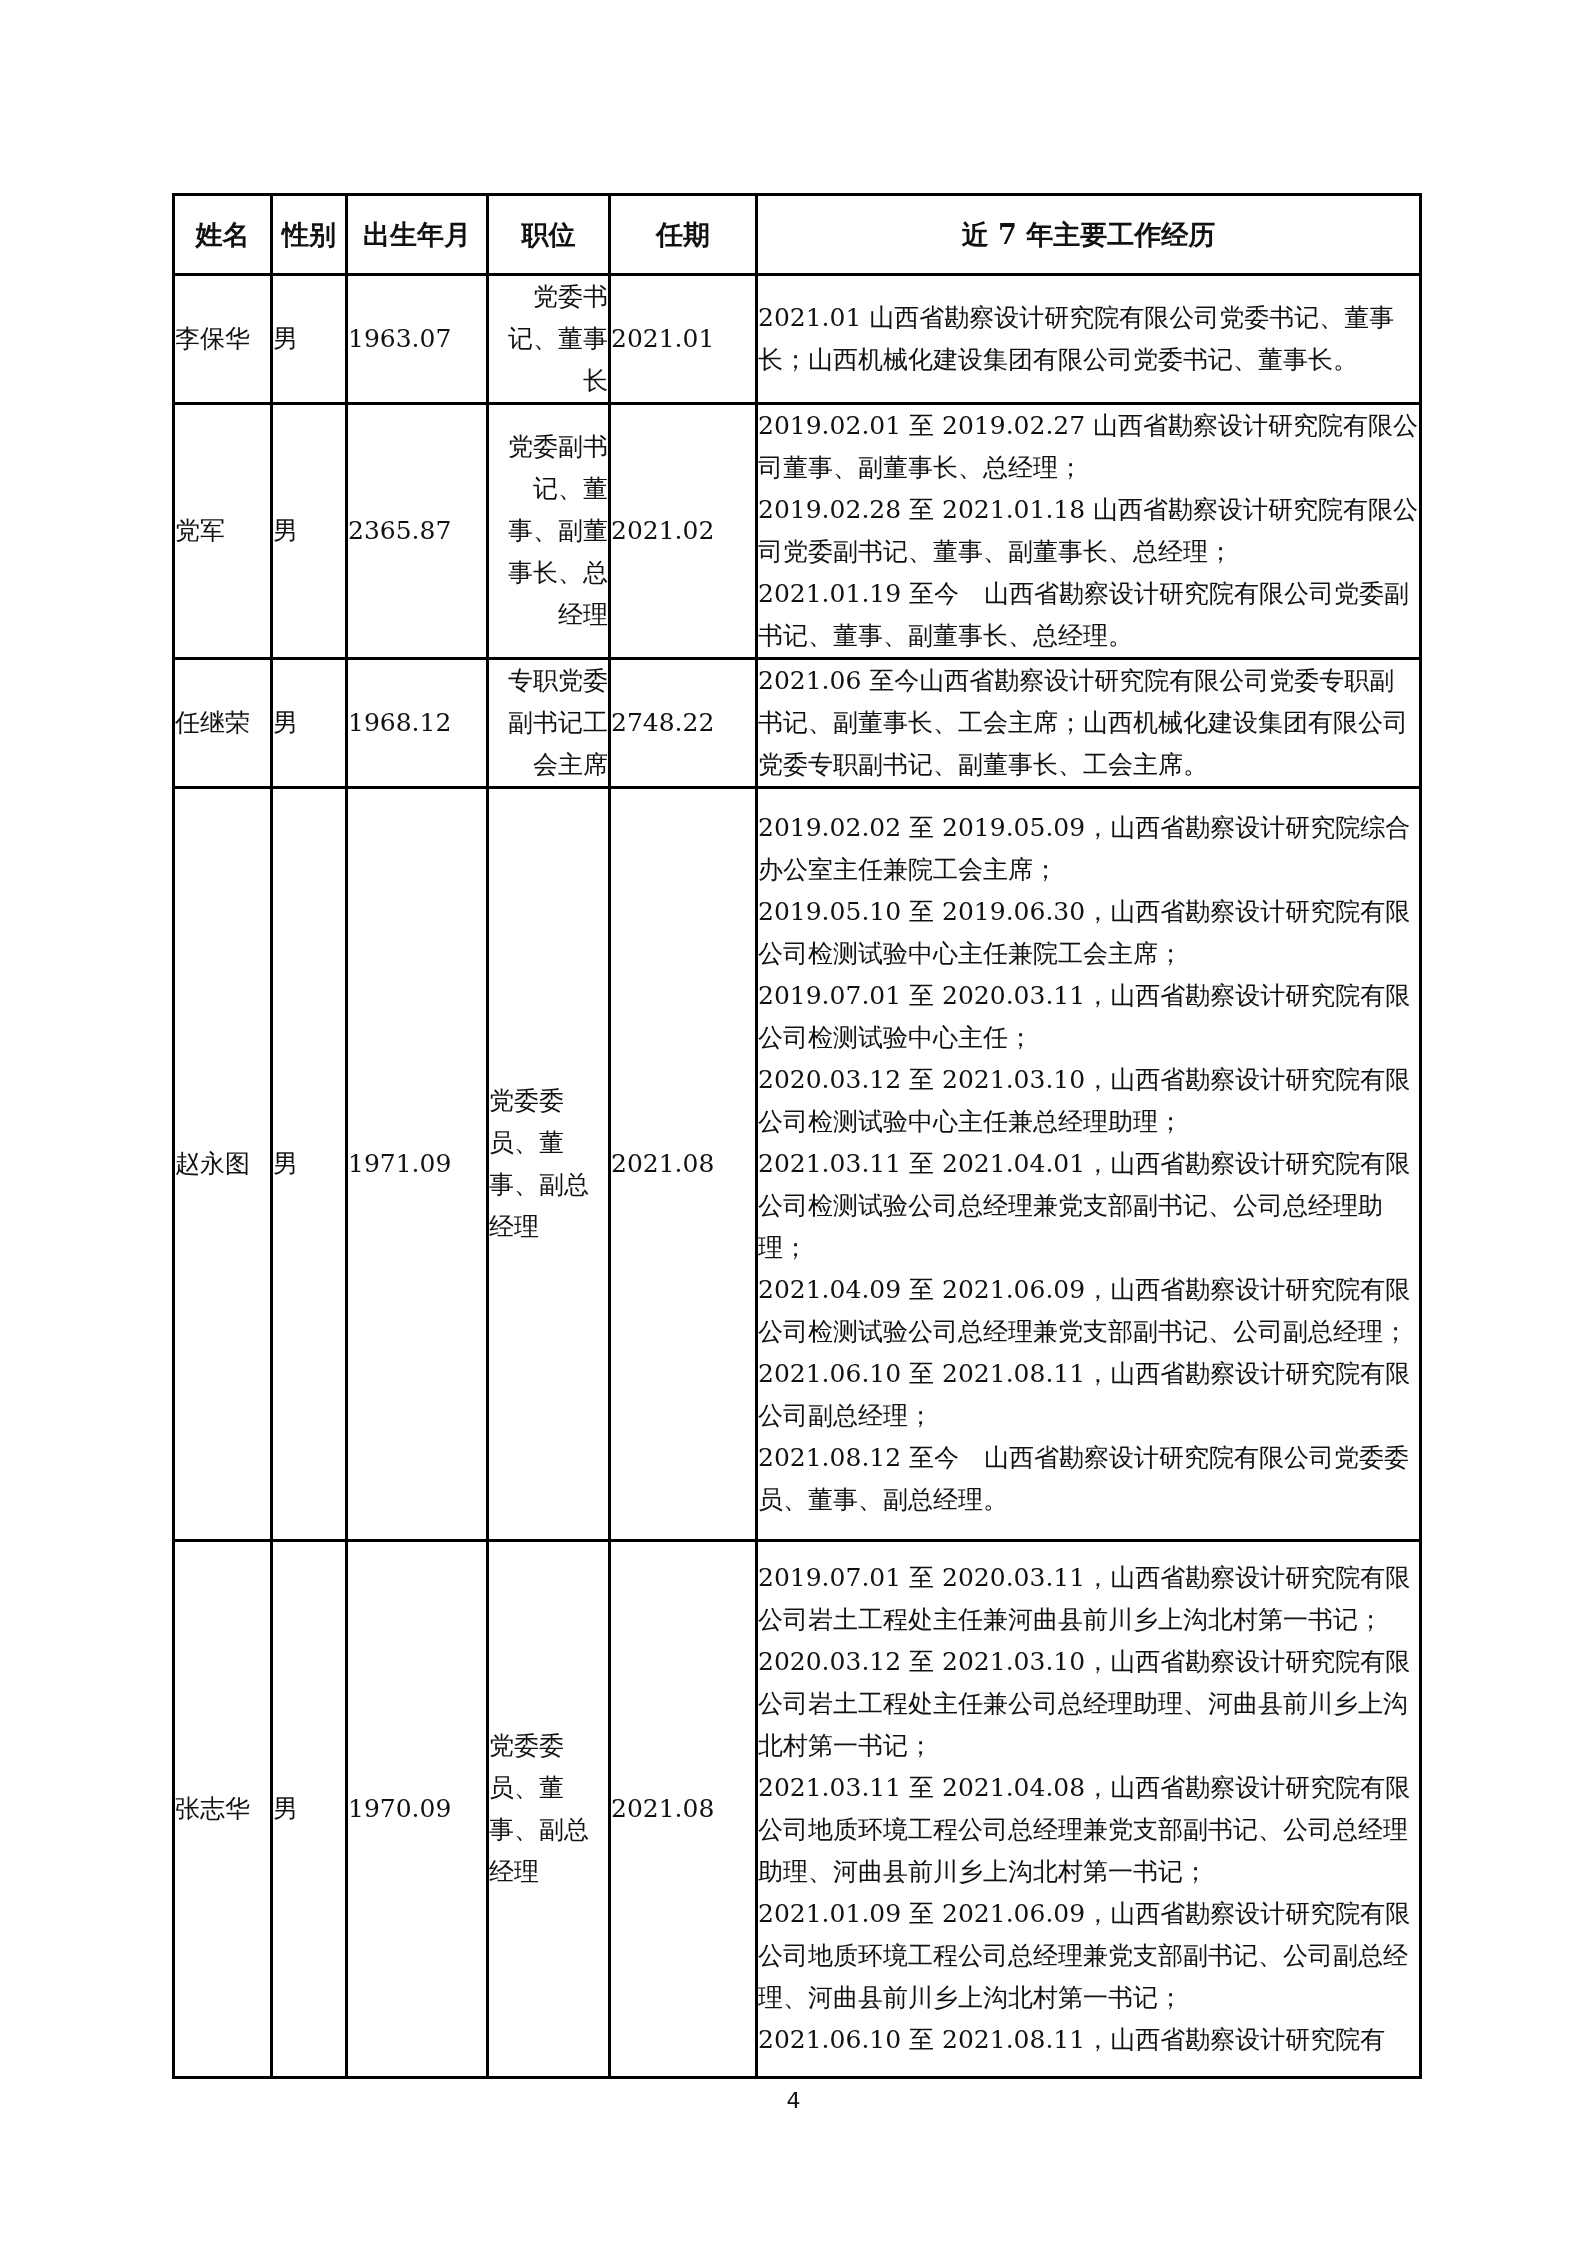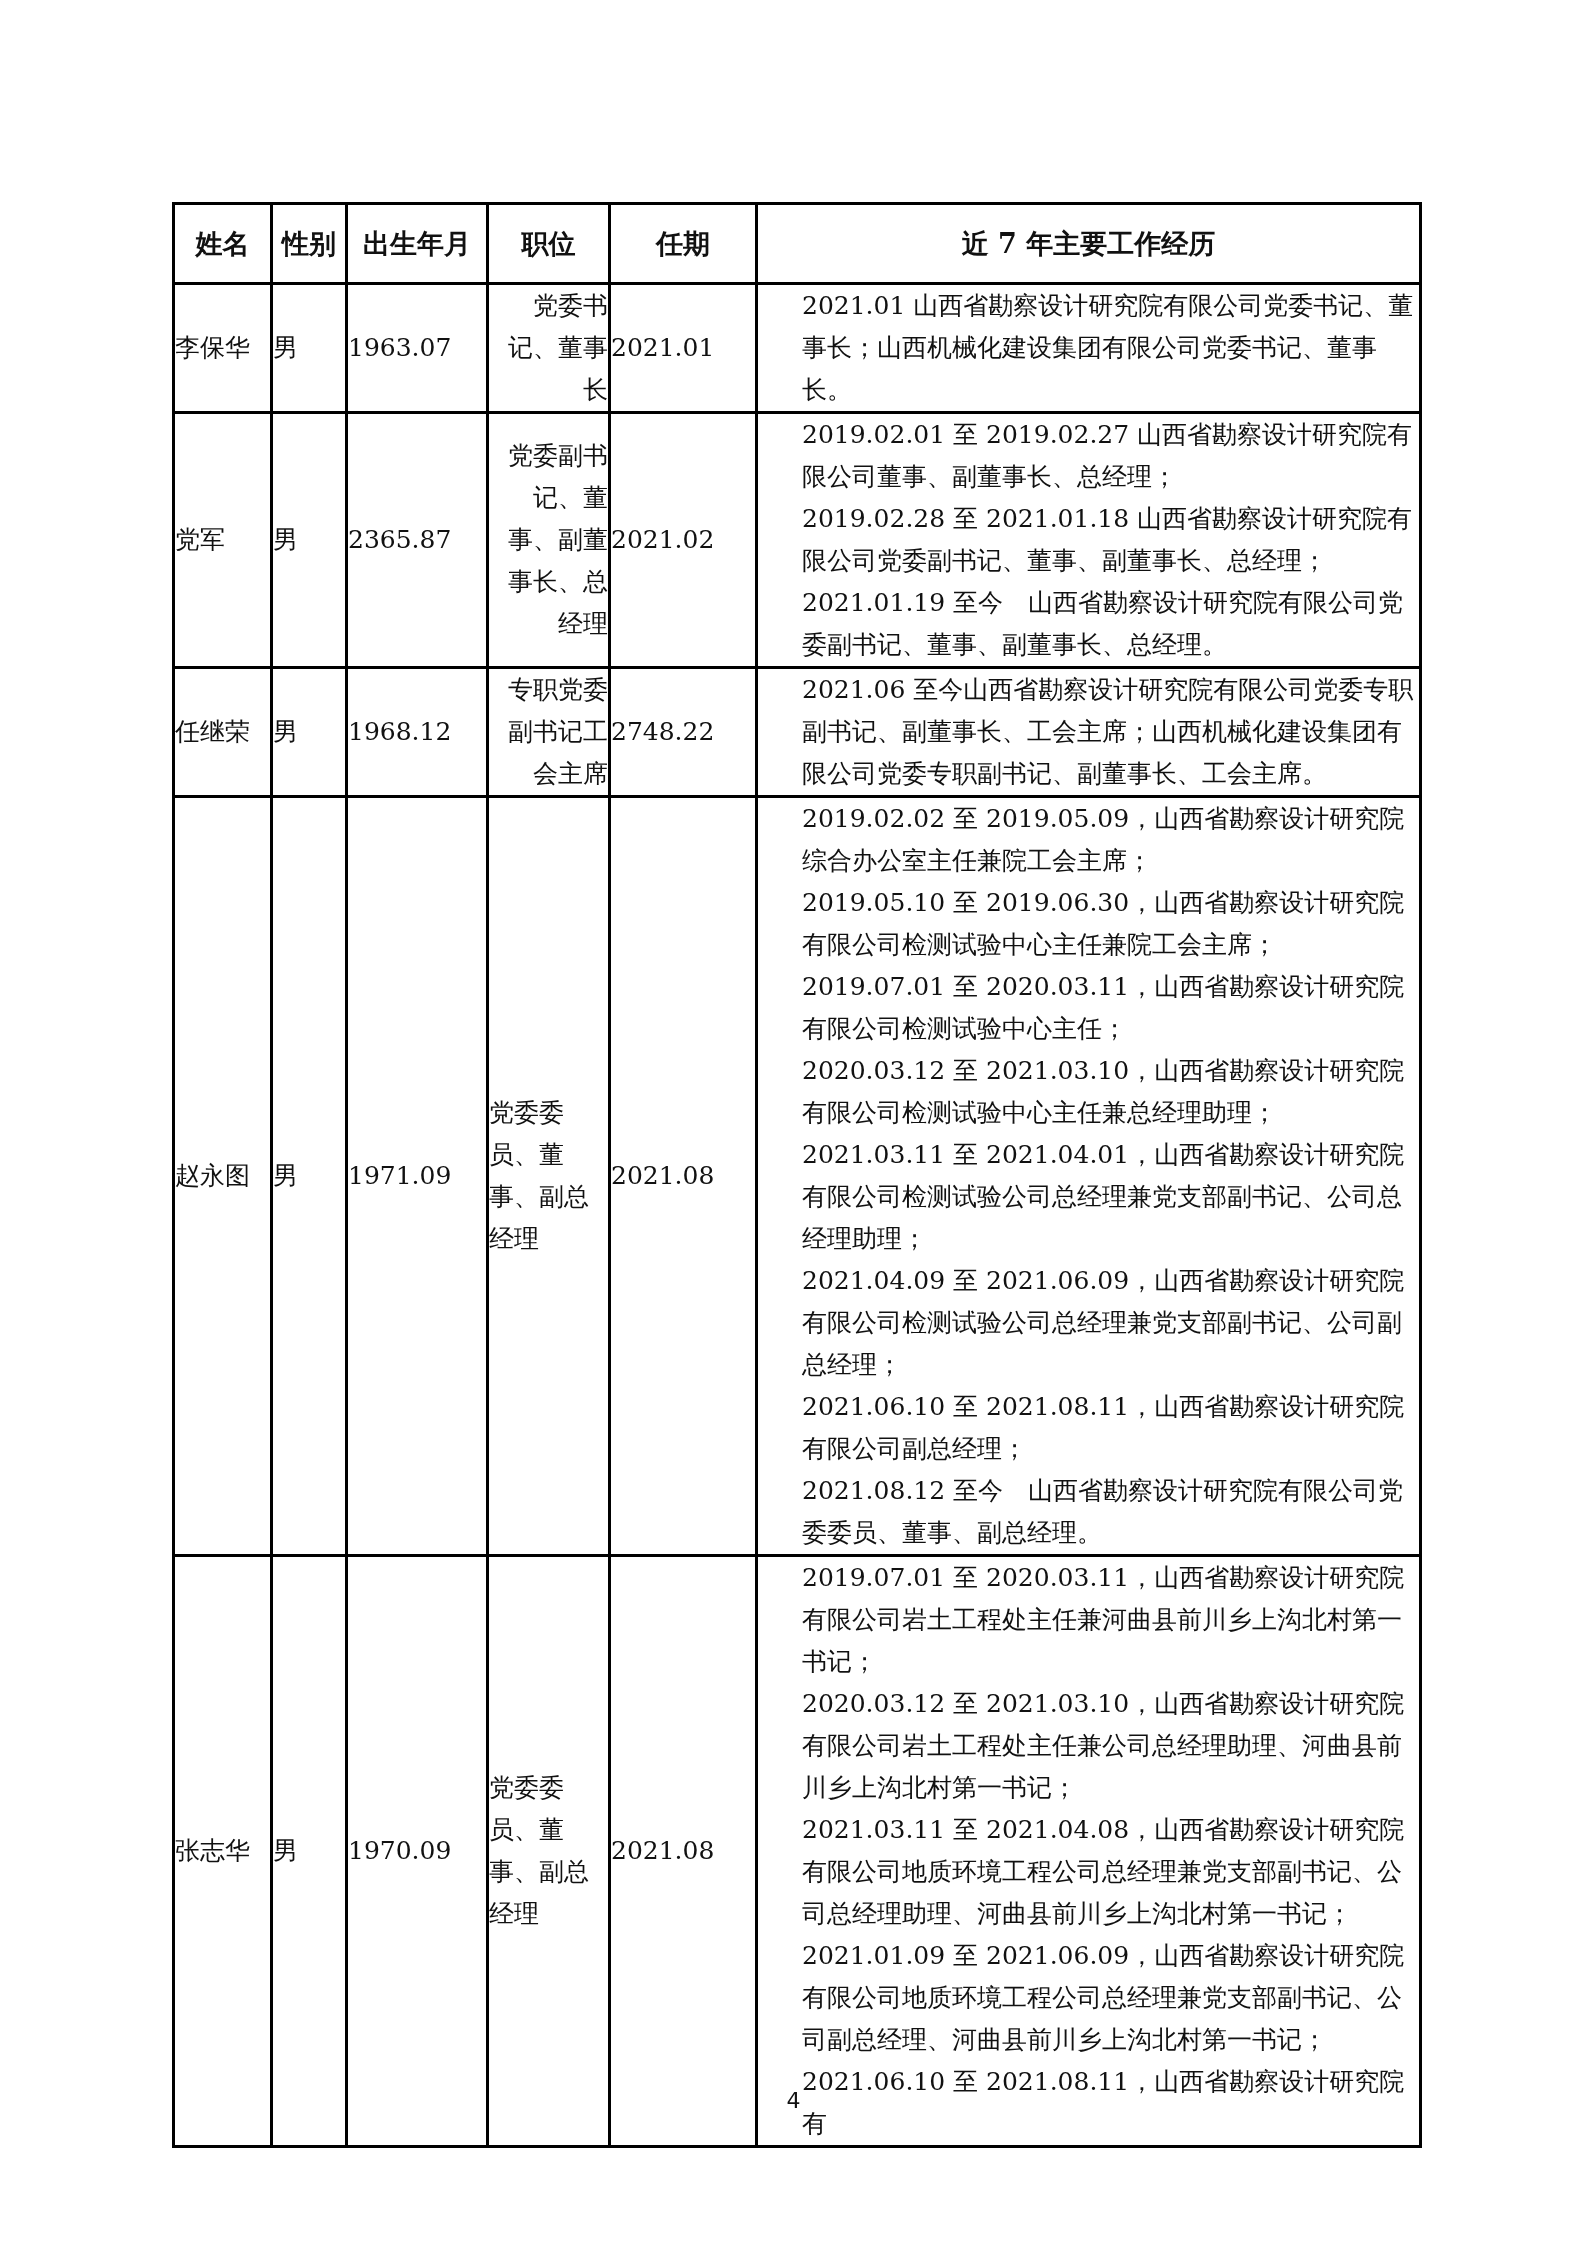--- a/index.html
+++ b/index.html
@@ -17,21 +17,21 @@
     }
     .page {
       position: absolute;
       left: 0; top: 0;
       width: 1587px; height: 2245px;
       background: #ffffff;
     }
     table.staff {
       position: absolute;
       left: 172px;
-      top: 202px;
+      top: 193px;
       width: 1247px;
       border-collapse: collapse;
       table-layout: fixed;
     }
     table.staff td, table.staff th {
       border: 3px solid #000000;
       padding: 0;
       font-size: 25px;
       line-height: 42px;
       vertical-align: middle;
@@ -45,21 +45,21 @@
     }
     td.c { text-align: left; }
     td.pos { text-align: right; padding: 0 2px; }
     td.pos.left { text-align: left; margin-left: 48px; }
     td.exp {
       text-align: left;
       padding: 0 2px 0 2px;
       vertical-align: top;
       word-break: break-all;
     }
-    .exp-line { display: block; padding-left: 44px; }
+    .exp-line { display: block; }
     .row1 td { height: 79px; }
     .row2 td { height: 252px; }
     .row3 td { height: 124px; }
     .row4 td { height: 750px; }
     .row5 td { height: 534px; }
     .page-number {
       position: absolute;
       left: 0;
       width: 1587px;
       top: 2088px;

